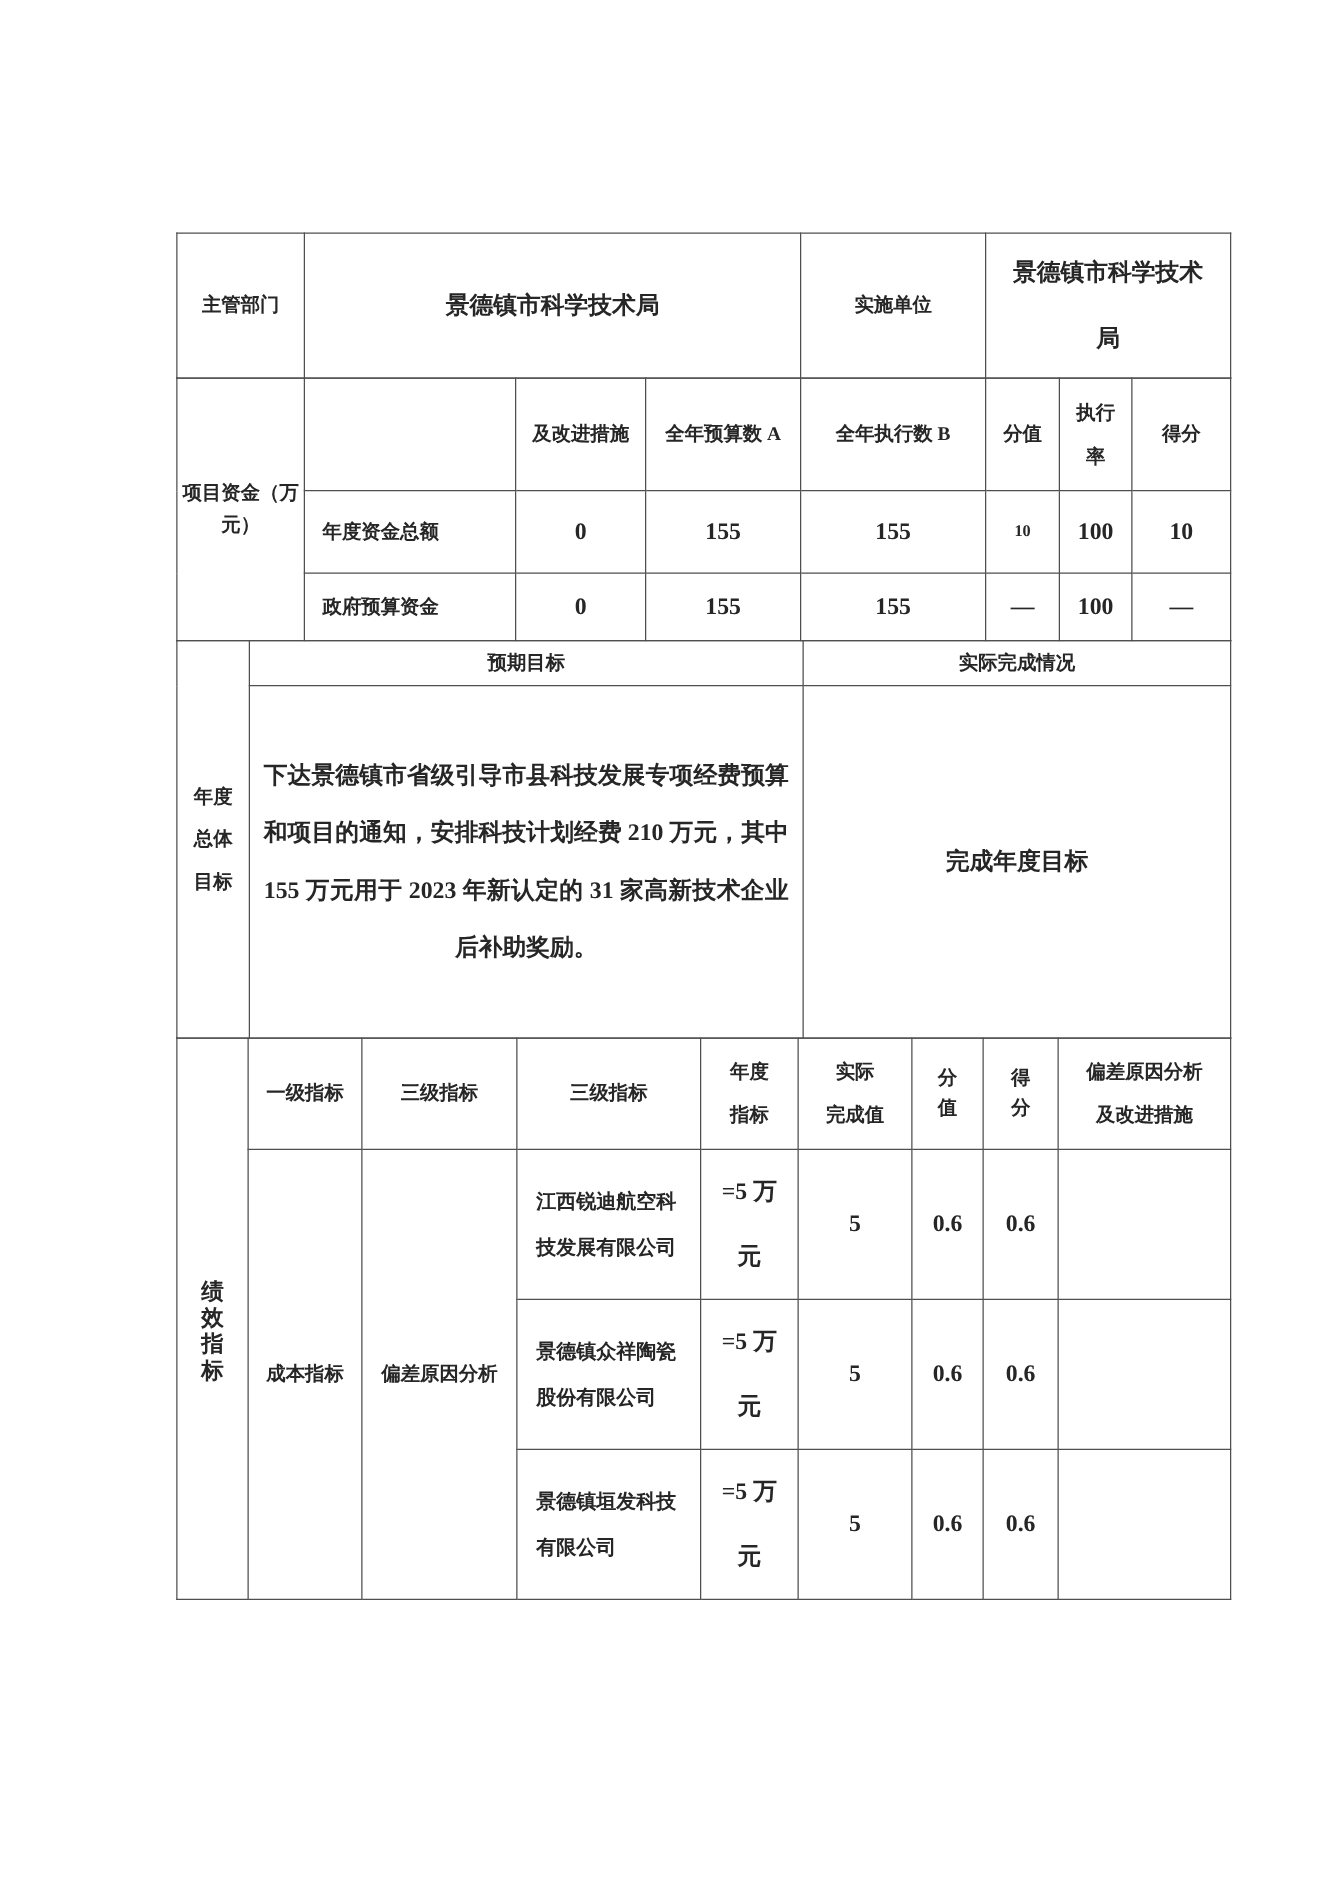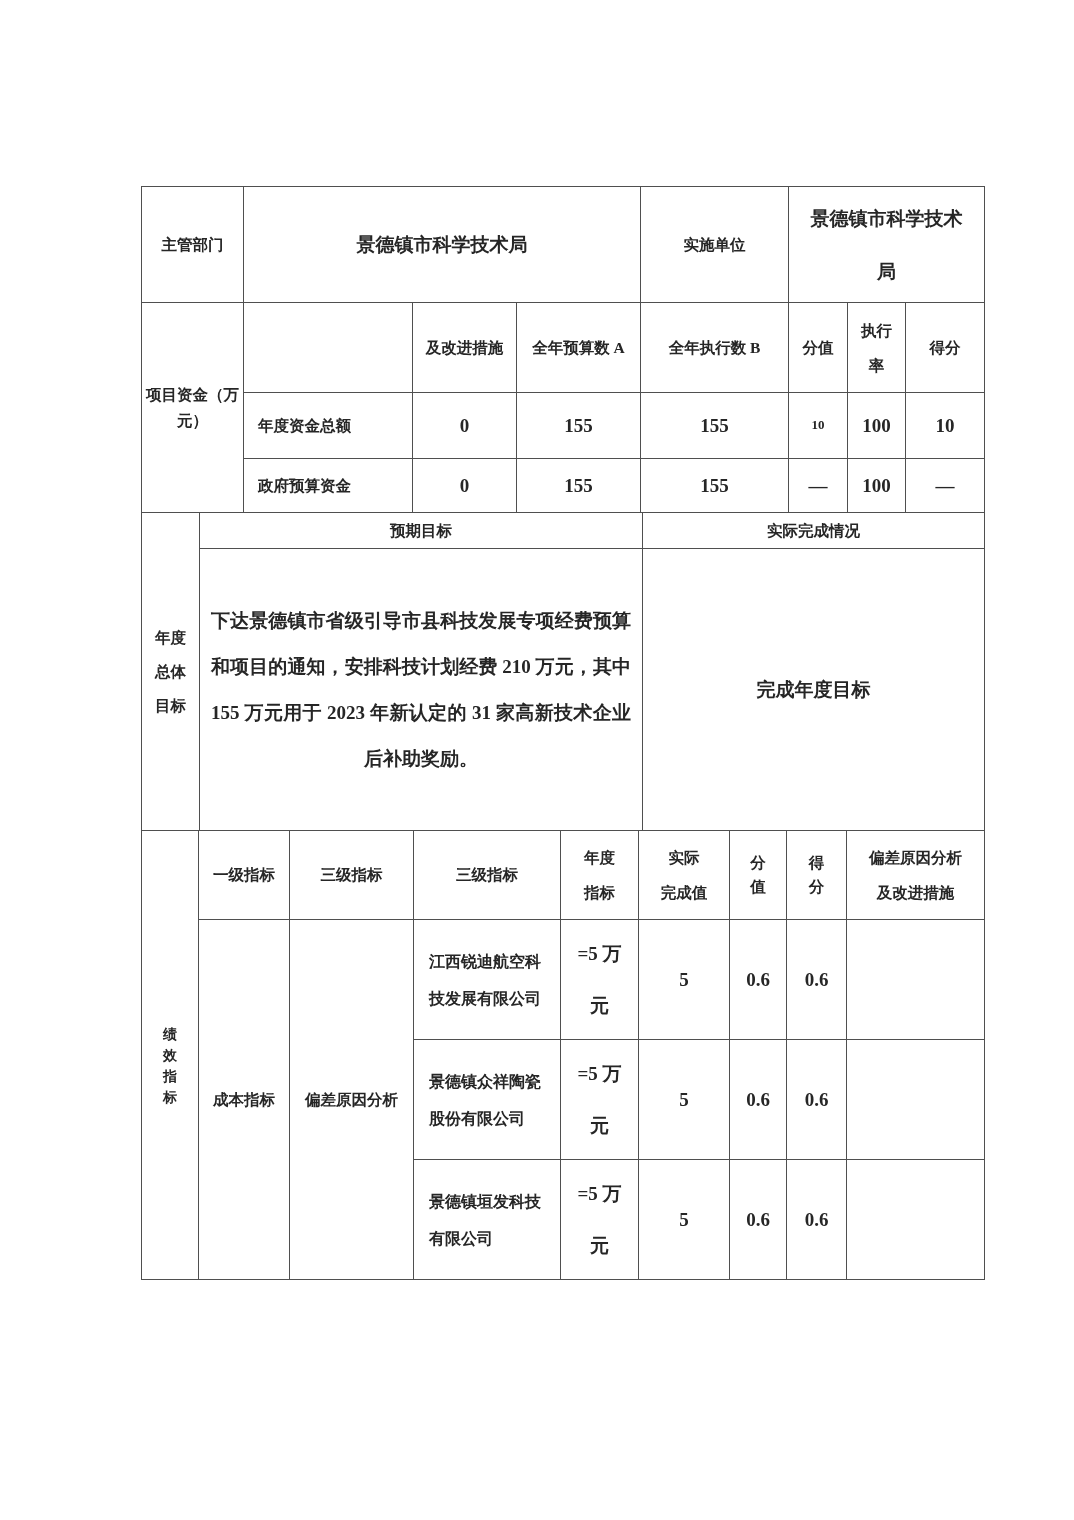--- a/index.html
+++ b/index.html
@@ -24,21 +24,21 @@
   .rh282 td{height:282px}
   .rh89 td{height:89px}
   .rh120 td{height:120px}
   .lg{font-size:19px;}
   .sm{font-size:13px;line-height:1.4;}
   .pre{white-space:pre-line;}
   .lh35{line-height:35px;text-align:center;}
   .lh52{line-height:52px;}
   .wrap-title{display:inline-block;width:8.45em;word-break:break-all;line-height:53px;text-align:center;}
   .goal-label{line-height:34px;}
-  .vert{display:inline-block;width:1.2em;word-break:break-all;font-size:14px;line-height:21px;margin-top:24px;}
+  .vert{display:inline-block;width:1.2em;word-break:break-all;font-size:18px;line-height:21px;margin-top:24px;}
   .left-label{text-align:left;padding-left:14px;}
   .company{text-align:left;padding:0 15px;font-size:16px;line-height:37px;}
   .para{
     font-size:19px;line-height:46px;text-align:justify;text-align-last:center;
     padding:0 11px;
   }
   .funding-section-label{line-height:26px;margin-left:24px;}
 </style>
 </head>
 <body>

